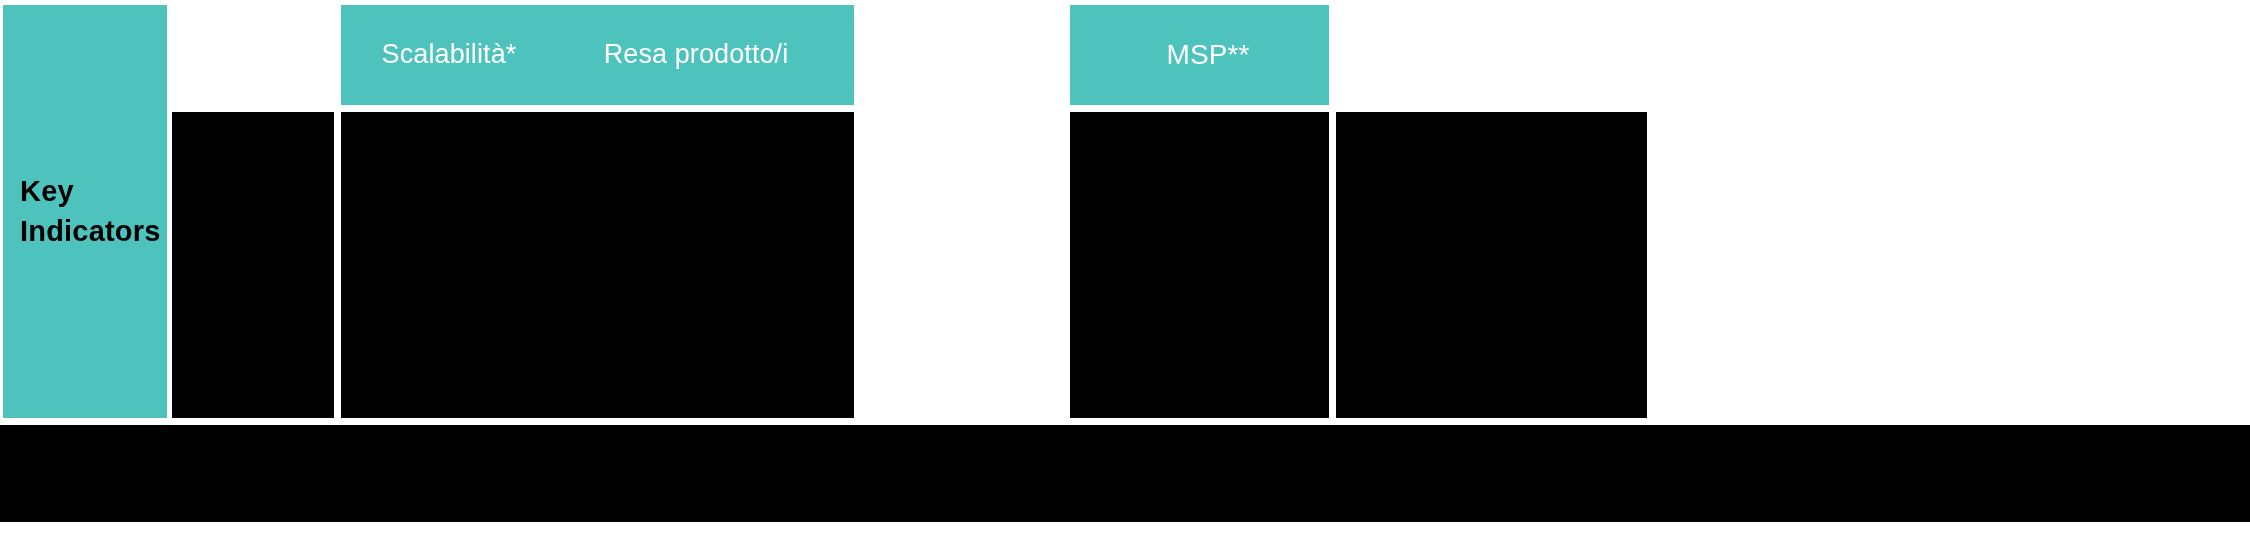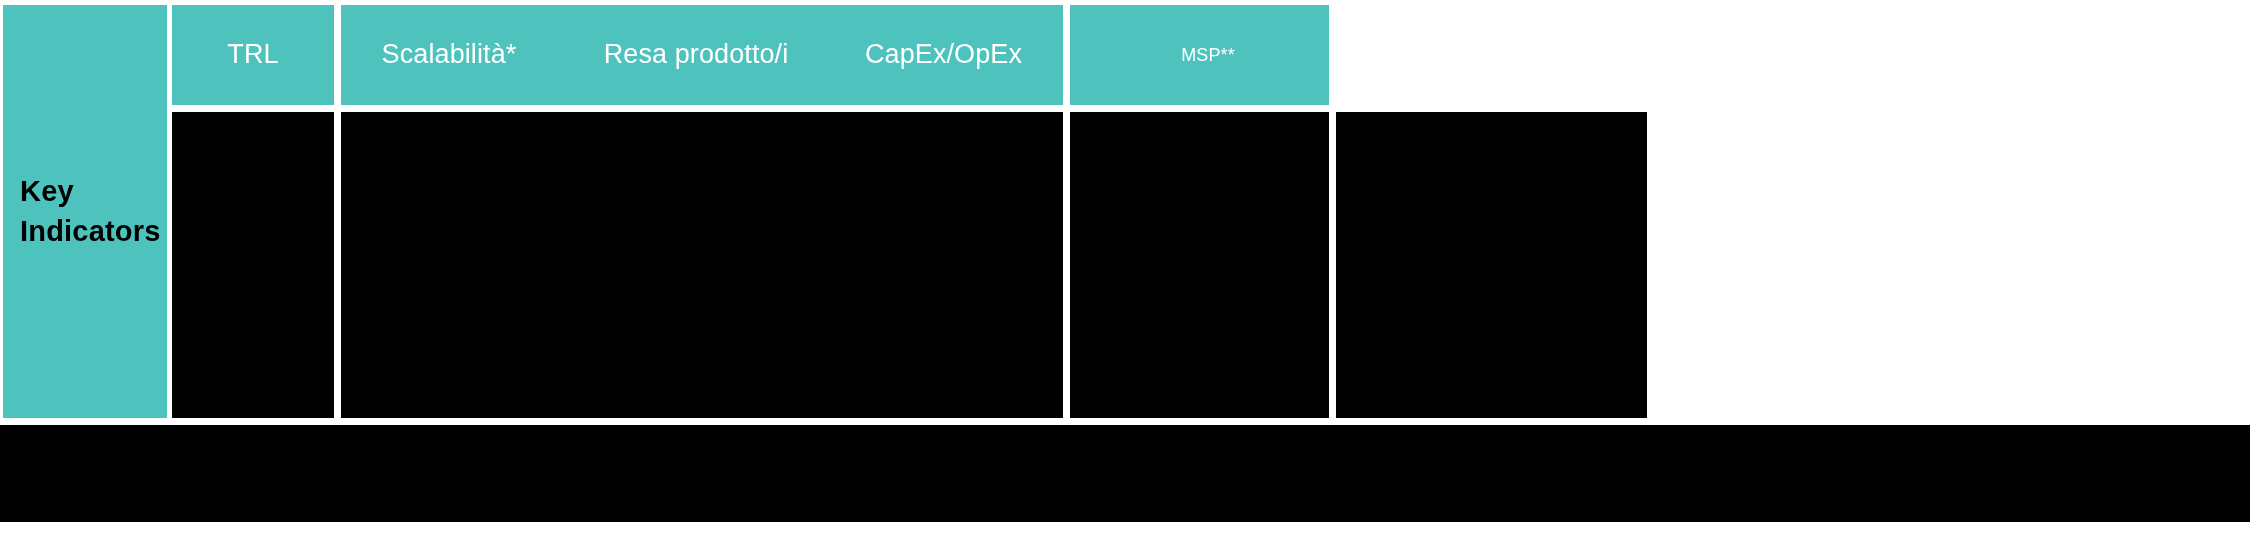--- a/index.html
+++ b/index.html
@@ -66,21 +66,21 @@
     text-align: center;
     padding: 0 8px;
   }
   .col-header .hdr-text {
     font-size: 27px;
     font-weight: normal;
     line-height: 1.15;
     letter-spacing: 0.1px;
   }
   .col-header .hdr-text.small {
-    font-size: 18px;
+    font-size: 28px;
     margin-left: 17px;
   }
 
   .col-body {
     position: absolute;
     top: 107px;
     left: 0;
     right: 0;
     height: 306px;
     background: #000000;
@@ -102,46 +102,37 @@
 <div id="table-root">
 
   <div class="key-cell">
     <div class="key-cell-label">Key
 Indicators</div>
   </div>
 
   <div class="columns-area">
 
     <div class="col" style="left:0px; width:162px;">
-      <div class="col-header">
-        <span class="hdr-text">TRL</span>
-      </div>
       <div class="col-body"></div>
     </div>
 
     <div class="col" style="left:169px; width:216px;">
       <div class="col-header">
         <span class="hdr-text">Scalabilità*</span>
       </div>
       <div class="col-body"></div>
     </div>
 
     <div class="col" style="left:366px; width:316px;">
       <div class="col-header">
         <span class="hdr-text">Resa prodotto/i</span>
       </div>
       <div class="col-body"></div>
     </div>
 
-    <div class="col" style="left:652px; width:239px;">
-      <div class="col-header">
-        <span class="hdr-text">CapEx/OpEx</span>
-      </div>
-      <div class="col-body"></div>
-    </div>
 
     <div class="col" style="left:898px; width:259px;">
       <div class="col-header">
         <span class="hdr-text small">MSP**</span>
       </div>
       <div class="col-body"></div>
     </div>
 
     <div class="col" style="left:1164px; width:311px;">
       <div class="col-body"></div>

